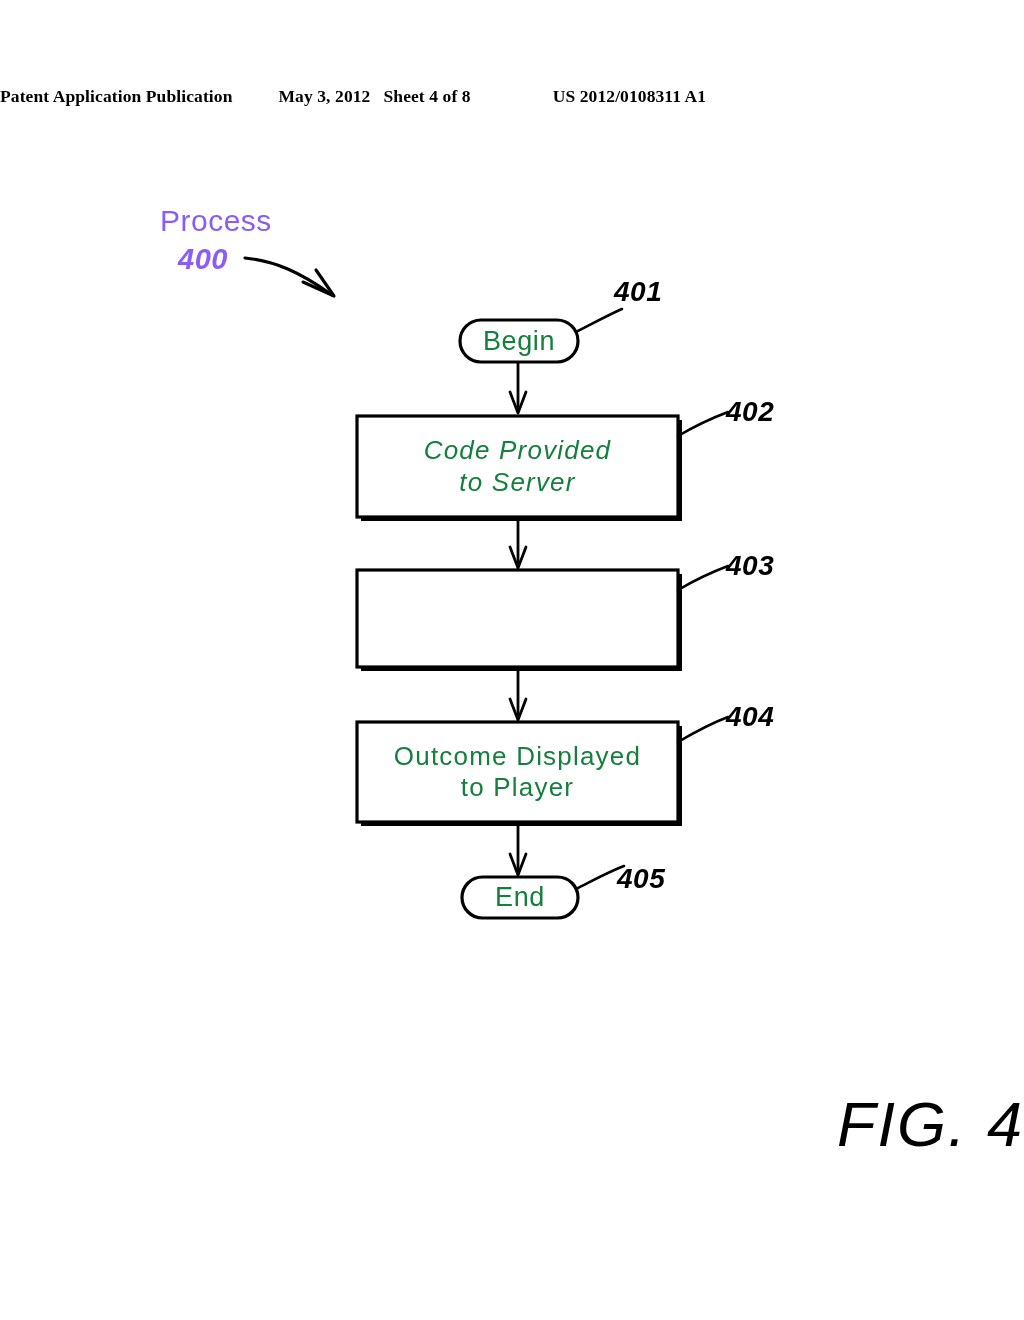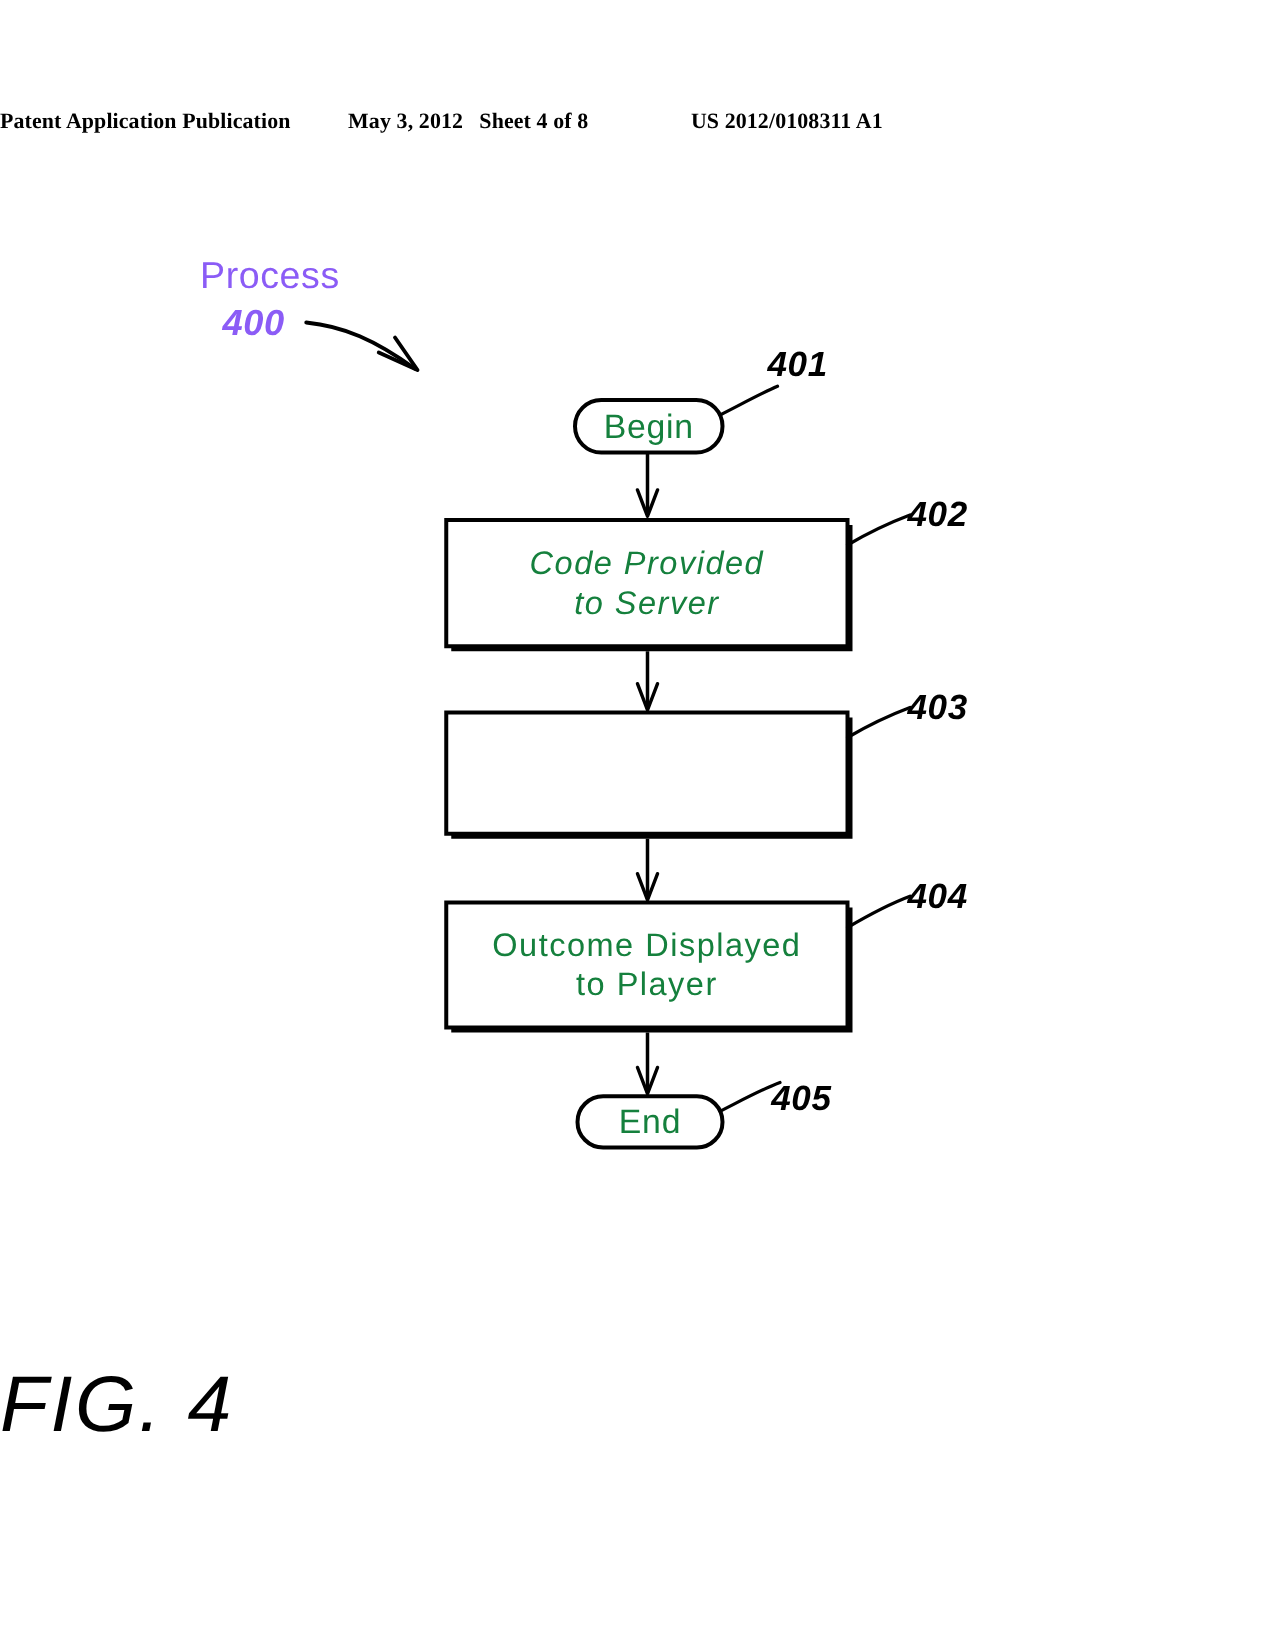--- a/index.html
+++ b/index.html
@@ -109,21 +109,21 @@
     letter-spacing: 0.5px;
     white-space: nowrap;
   }
 
   
   #figure-caption {
     position: absolute;
     left: 0;
     top: 1088px;
     width: 1024px;
-    text-align: left;
+    text-align: right;
     font-size: 63px;
     font-style: italic;
     font-weight: 500;
     letter-spacing: 2px;
   }
 </style>
 </head>
 <body>
 
 <div id="page-header">

